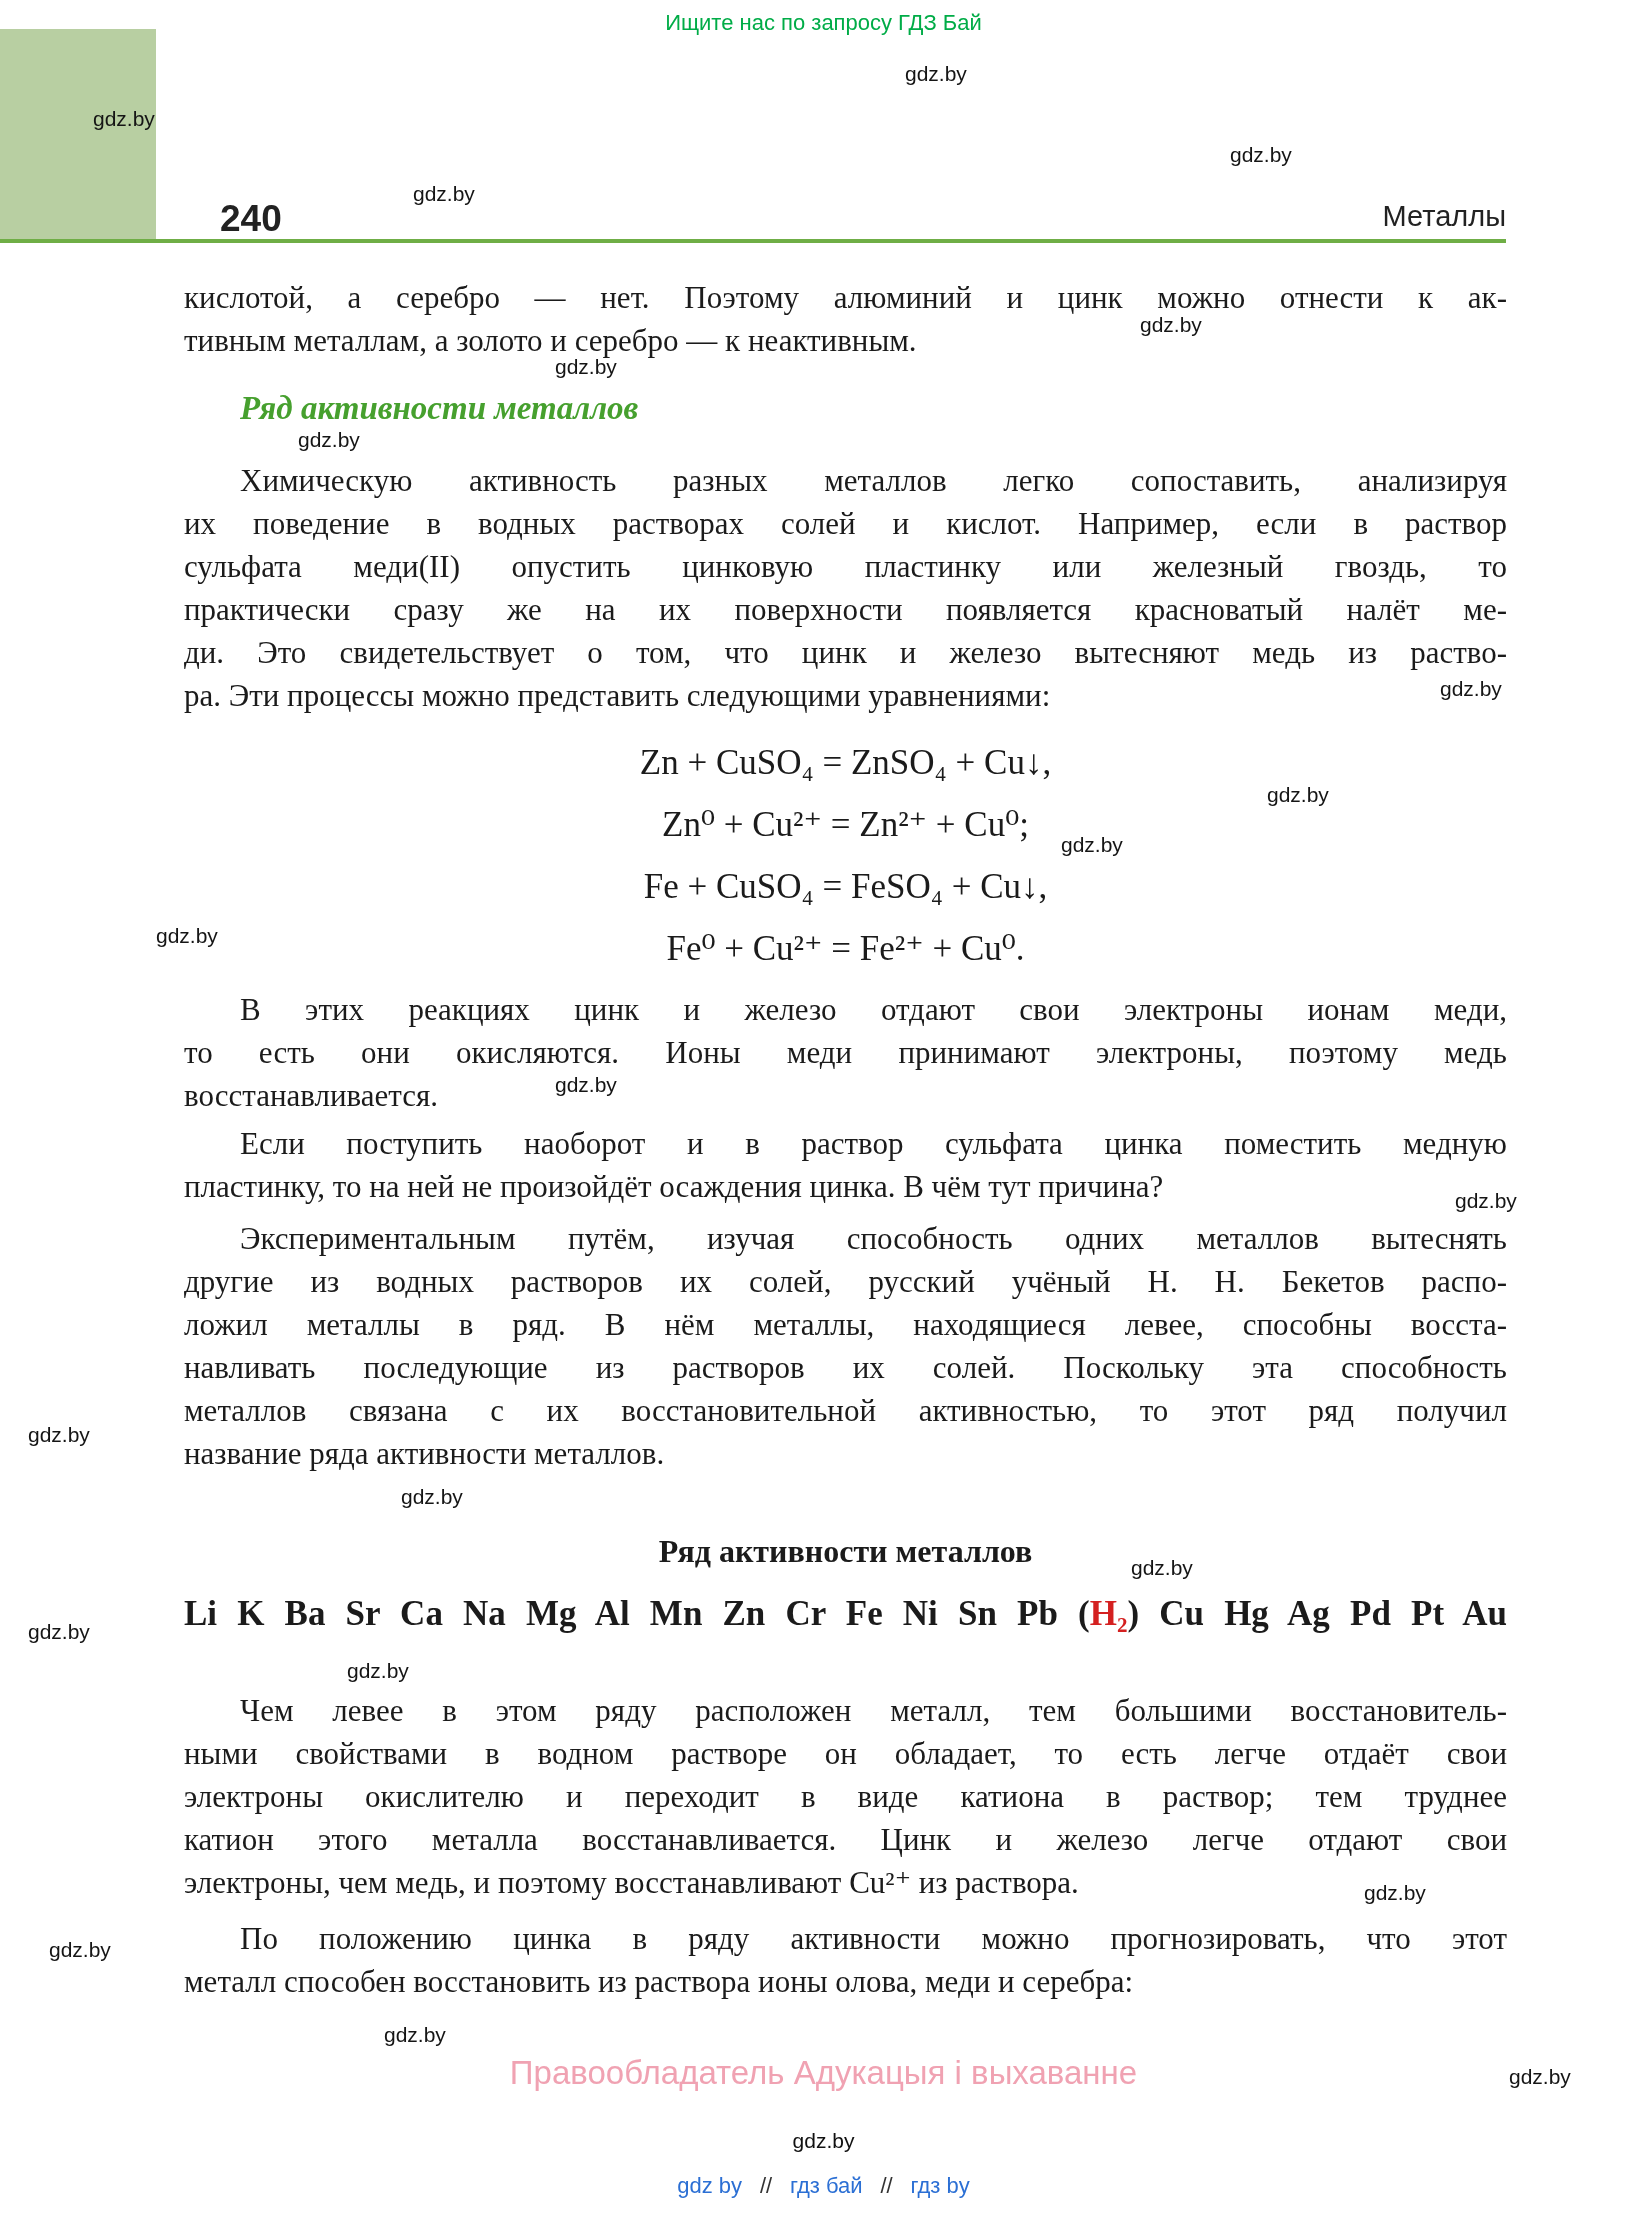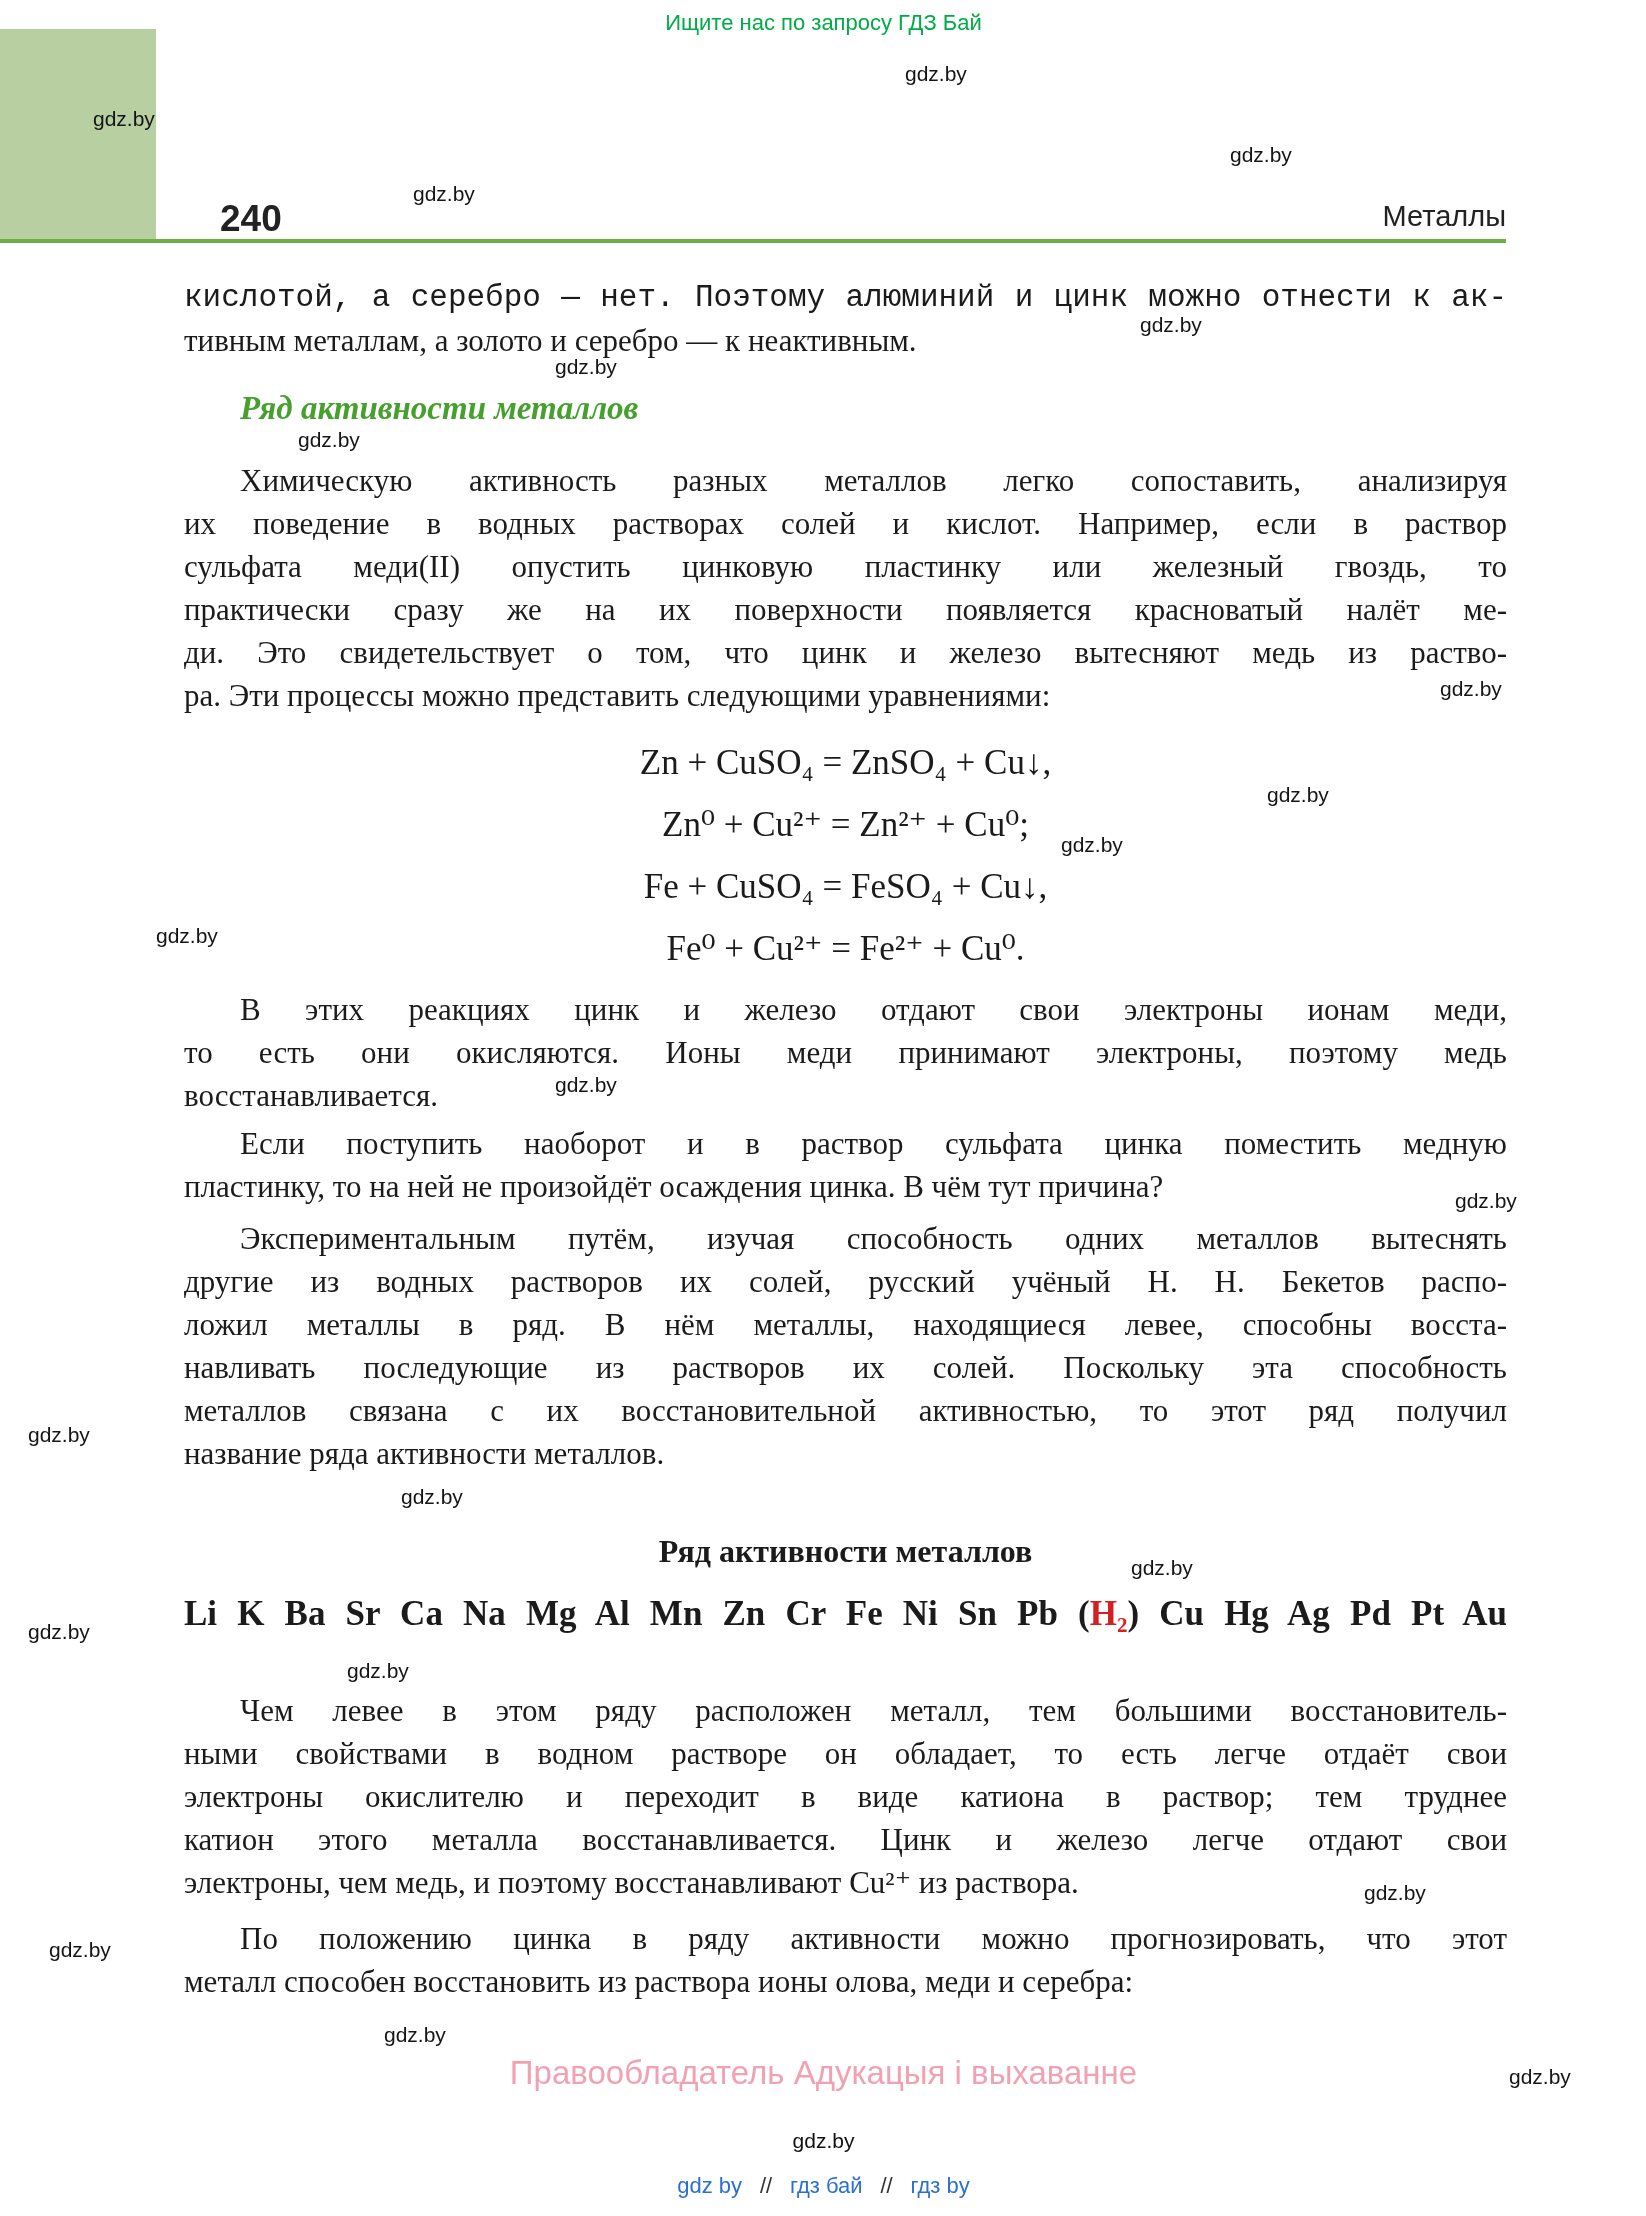--- a/index.html
+++ b/index.html
@@ -42,21 +42,21 @@
     position:absolute;top:239px;left:0;width:1506px;height:4px;
     background:var(--rule-green);
   }
   .para{
     position:absolute;left:184px;width:1323px;
     font-size:31px;line-height:43px;
   }
   .tline{text-align:justify;text-align-last:justify;}
   .tline-last{text-align-last:left;}
   .para .tline:first-child{text-indent:56px;}
-  .para.no-indent .tline:first-child{text-indent:0;font-family:Liberation Mono, monospace;}
+  .para.no-indent .tline:first-child{text-indent:0;}
   .green-heading{
     position:absolute;top:390px;left:240px;
     font-size:33px;font-weight:bold;font-style:italic;
     color:var(--heading-green);
   }
   .equations{position:absolute;top:732px;left:184px;width:1323px;}
   .eq{text-align:center;font-size:35px;line-height:62px;}
   .series-title{
     position:absolute;top:1533px;left:184px;width:1323px;
     text-align:center;font-size:32px;font-weight:bold;

